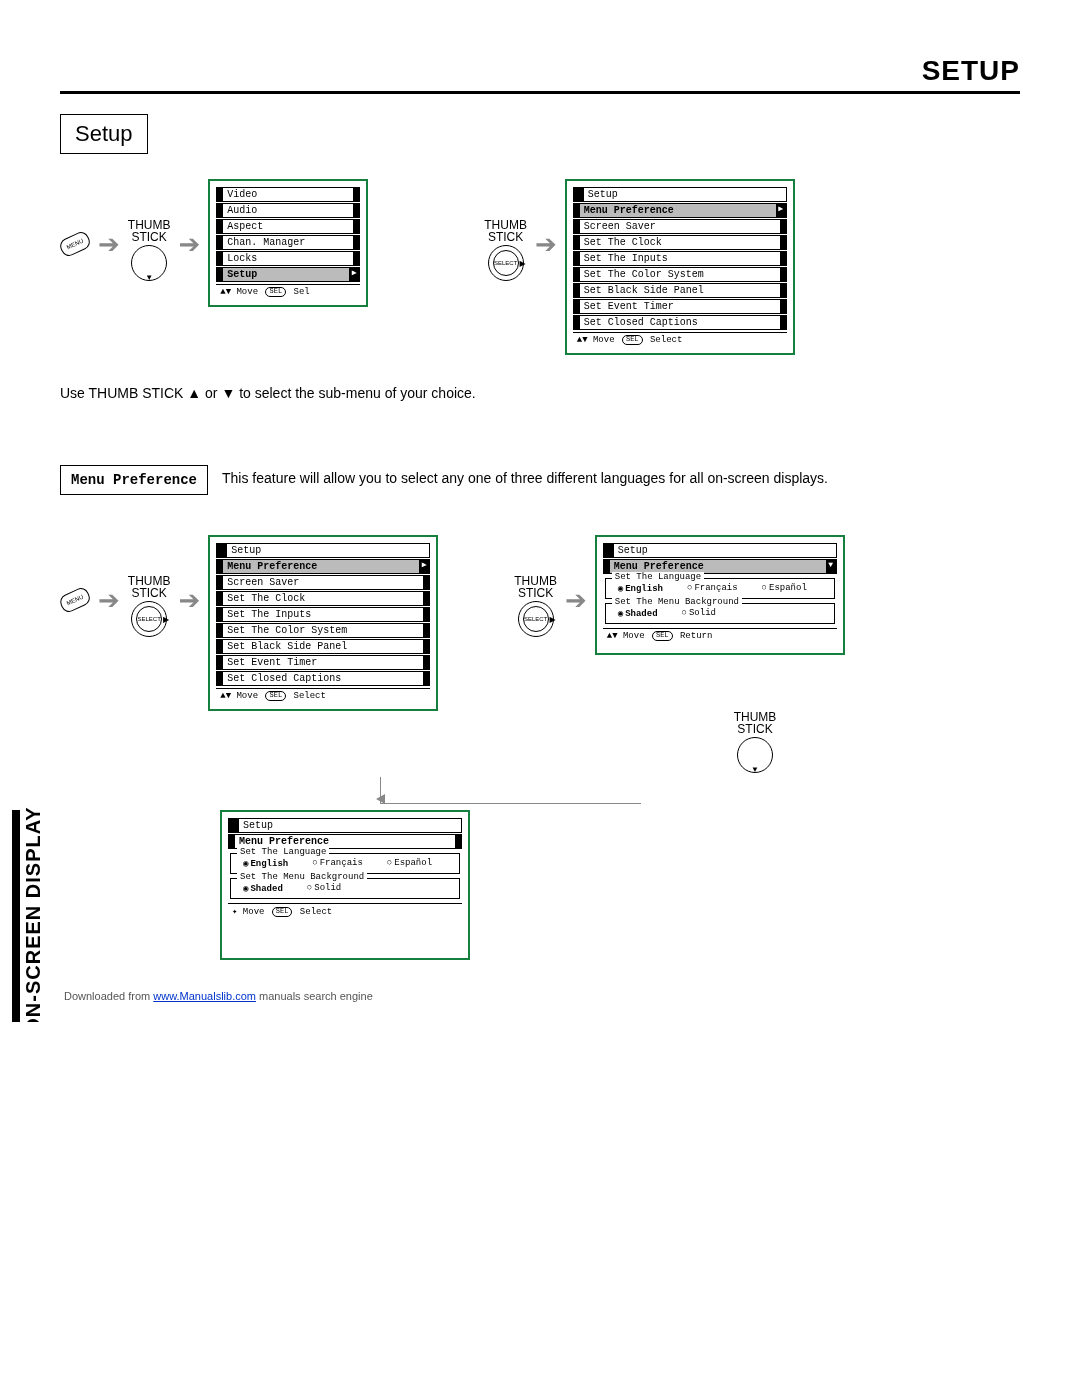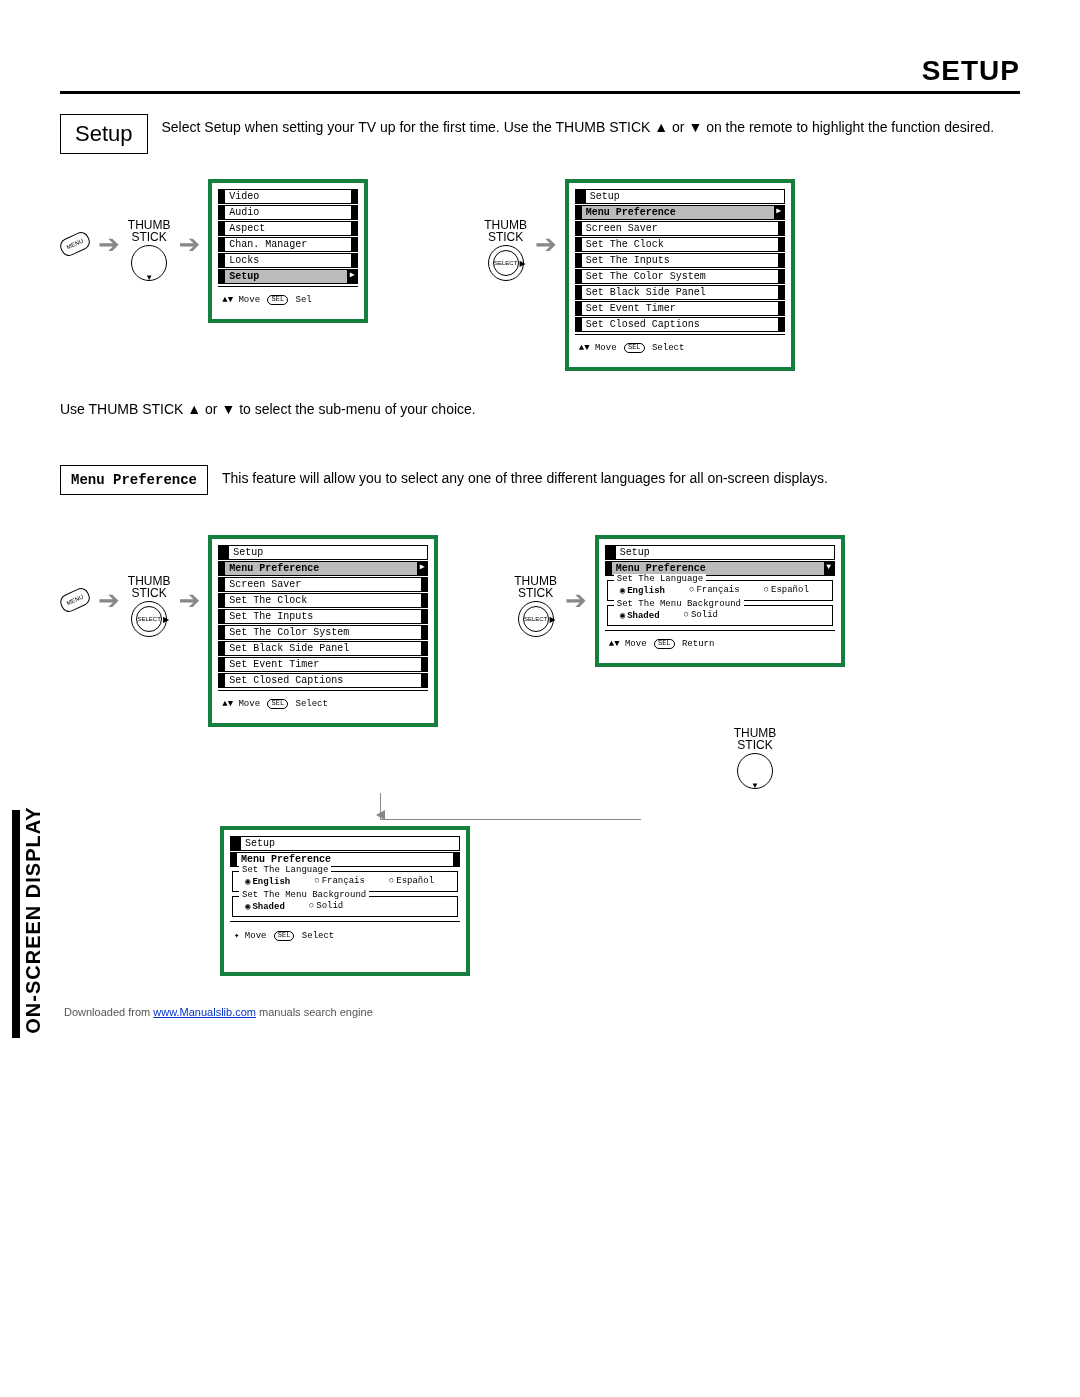--- a/index.html
+++ b/index.html
@@ -104,21 +104,21 @@
     justify-content: center;
     margin-top: 56px;
   }
   .arrow-h {
     color: #888;
     font-size: 26px;
     margin-top: 52px;
     line-height: 1;
   }
   .osd-panel {
-    border: 4px solid #15803d;
+    border: 2px solid #15803d;
     width: 270px;
     min-height: 145px;
     padding: 6px;
     font-family: "Courier New", monospace;
     font-size: 10px;
     box-sizing: border-box;
   }
   .osd-heading {
     display: flex;
     border: 1px solid #000;
@@ -138,21 +138,21 @@
     margin-bottom: 1px;
     font-weight: normal;
   }
   .osd-item .cap-l { width: 6px; background: #000; }
   .osd-item .cap-r { width: 6px; background: #000; }
   .osd-item .txt { flex: 1; padding: 1px 4px; }
   .osd-item.sel .txt { background: #bbb; font-weight: bold; }
   .osd-item.sel .arrow-ind { width: 10px; background:#000; color:#fff; text-align:center; font-size:8px; line-height:1.3;}
   .osd-hint {
     font-size: 9px;
-    padding: 8px 4px;
+    padding: 2px 4px;
     border-top: 1px solid #000;
     margin-top: 2px;
   }
   .osd-hint .pill {
     display:inline-block;
     border:1px solid #000;
     border-radius: 5px;
     padding: 0 3px;
     font-size: 7px;
     line-height: 1.1;
@@ -181,21 +181,21 @@
   .radio-opt::before {
     content: "○";
     margin-right: 2px;
   }
   .radio-opt.sel::before {
     content: "◉";
   }
   .radio-opt.sel { font-weight: bold; }
   .mid-note {
     font-size: 14px;
-    margin: 24px 0 48px 0;
+    margin: 24px 0 64px 0;
   }
   .side-tab {
     position: absolute;
     left: 22px;
     top: 800px;
     transform: rotate(-90deg);
     transform-origin: left top;
     font-size: 20px;
     font-weight: bold;
     letter-spacing: 1px;
@@ -254,21 +254,20 @@
 </style>
 </head>
 <body>
 
 <div class="page">
 
   <div class="header-title">SETUP</div>
 
   <div class="section-row">
     <div class="section-label">Setup</div>
-    <div class="section-desc">Select Setup when setting your TV up for the first time.  Use the THUMB STICK ▲ or ▼ on the remote to highlight the function desired.</div>
   </div>
 
   <div class="diagram-area">
     <div class="flow-row">
       <div class="menu-btn">MENU</div>
       <div class="arrow-h">➔</div>
       <div class="btn-group">
         <div class="btn-label" style="white-space:pre-line">THUMB
 STICK</div>
         <div class="btn-circle">

